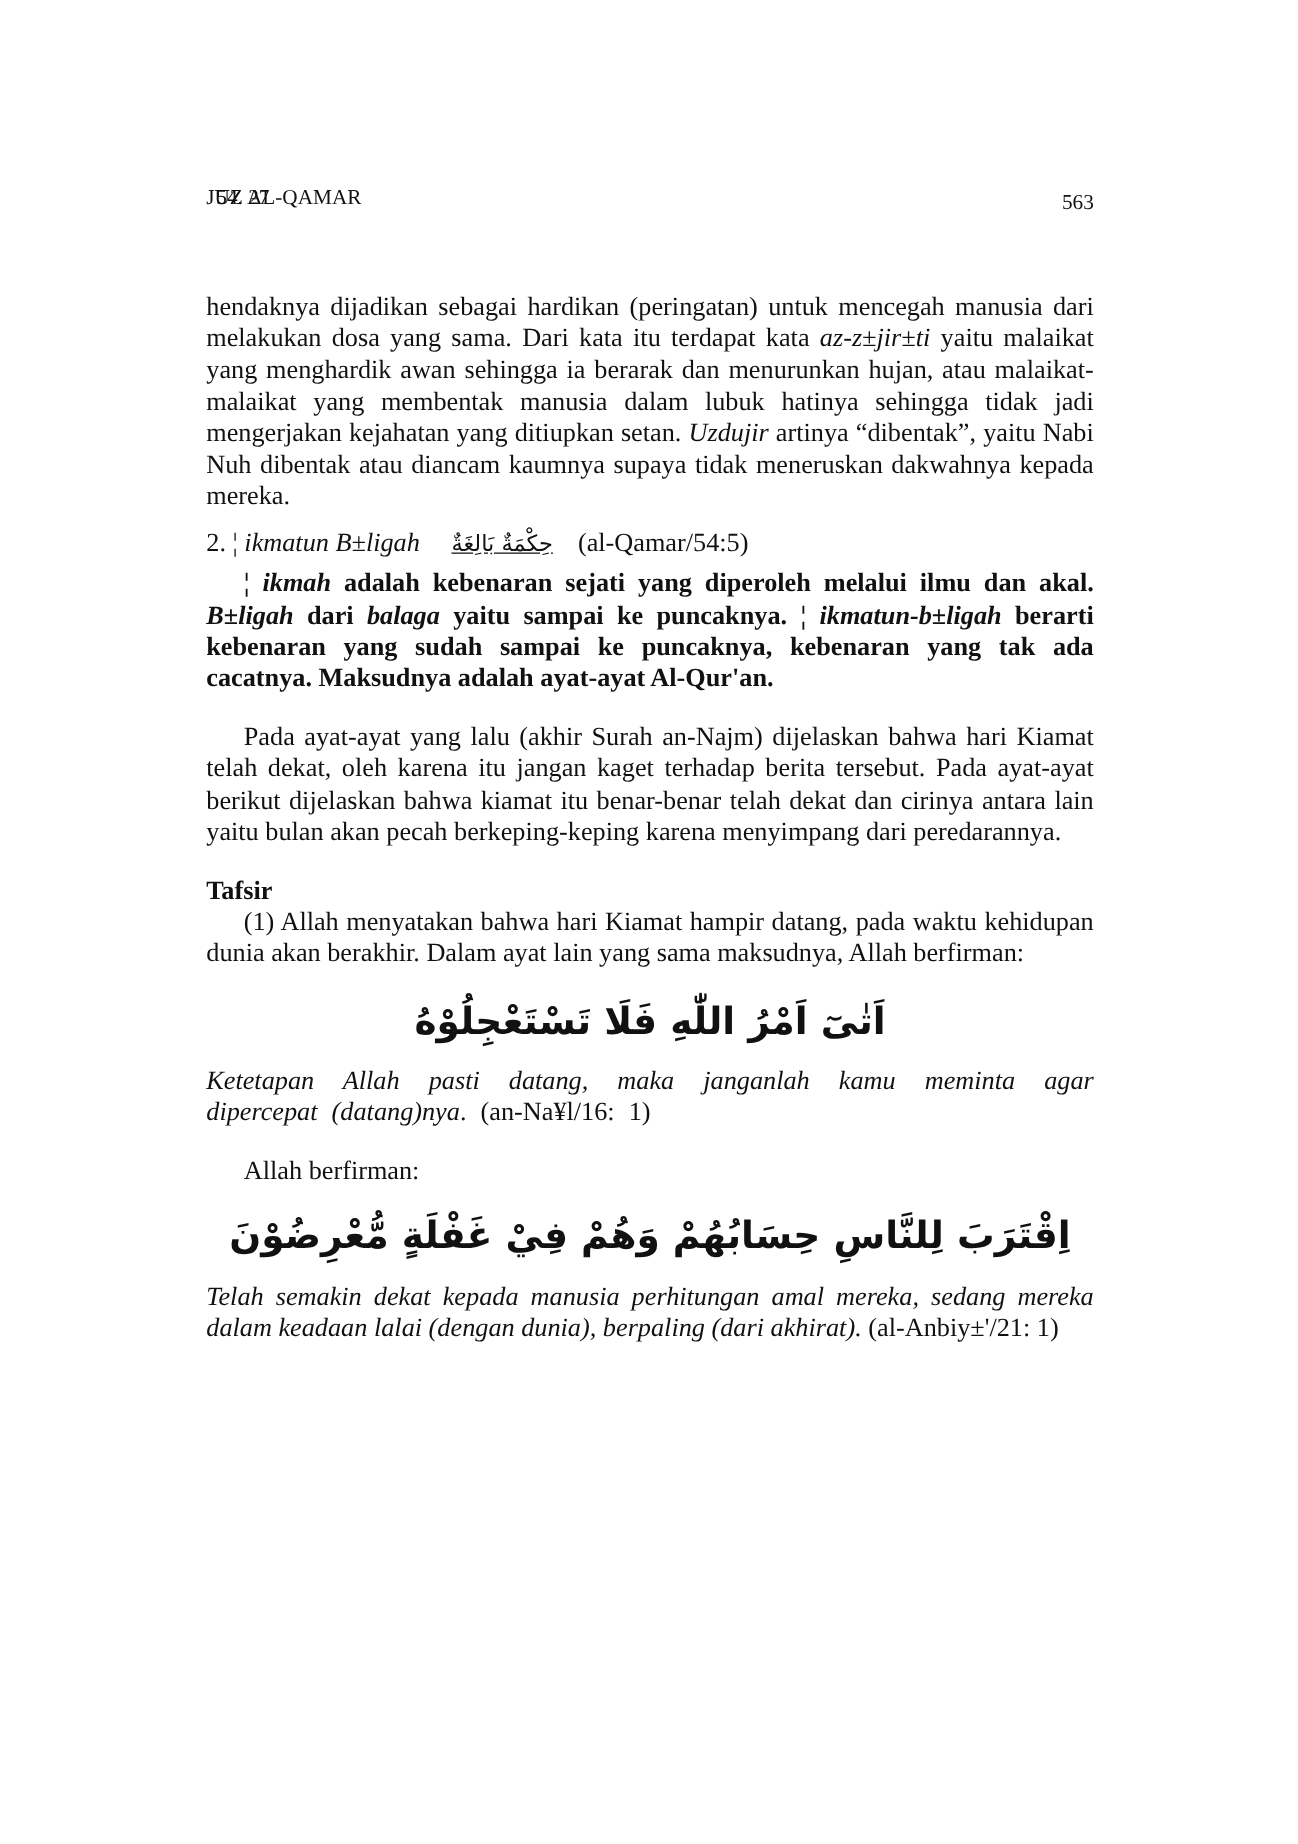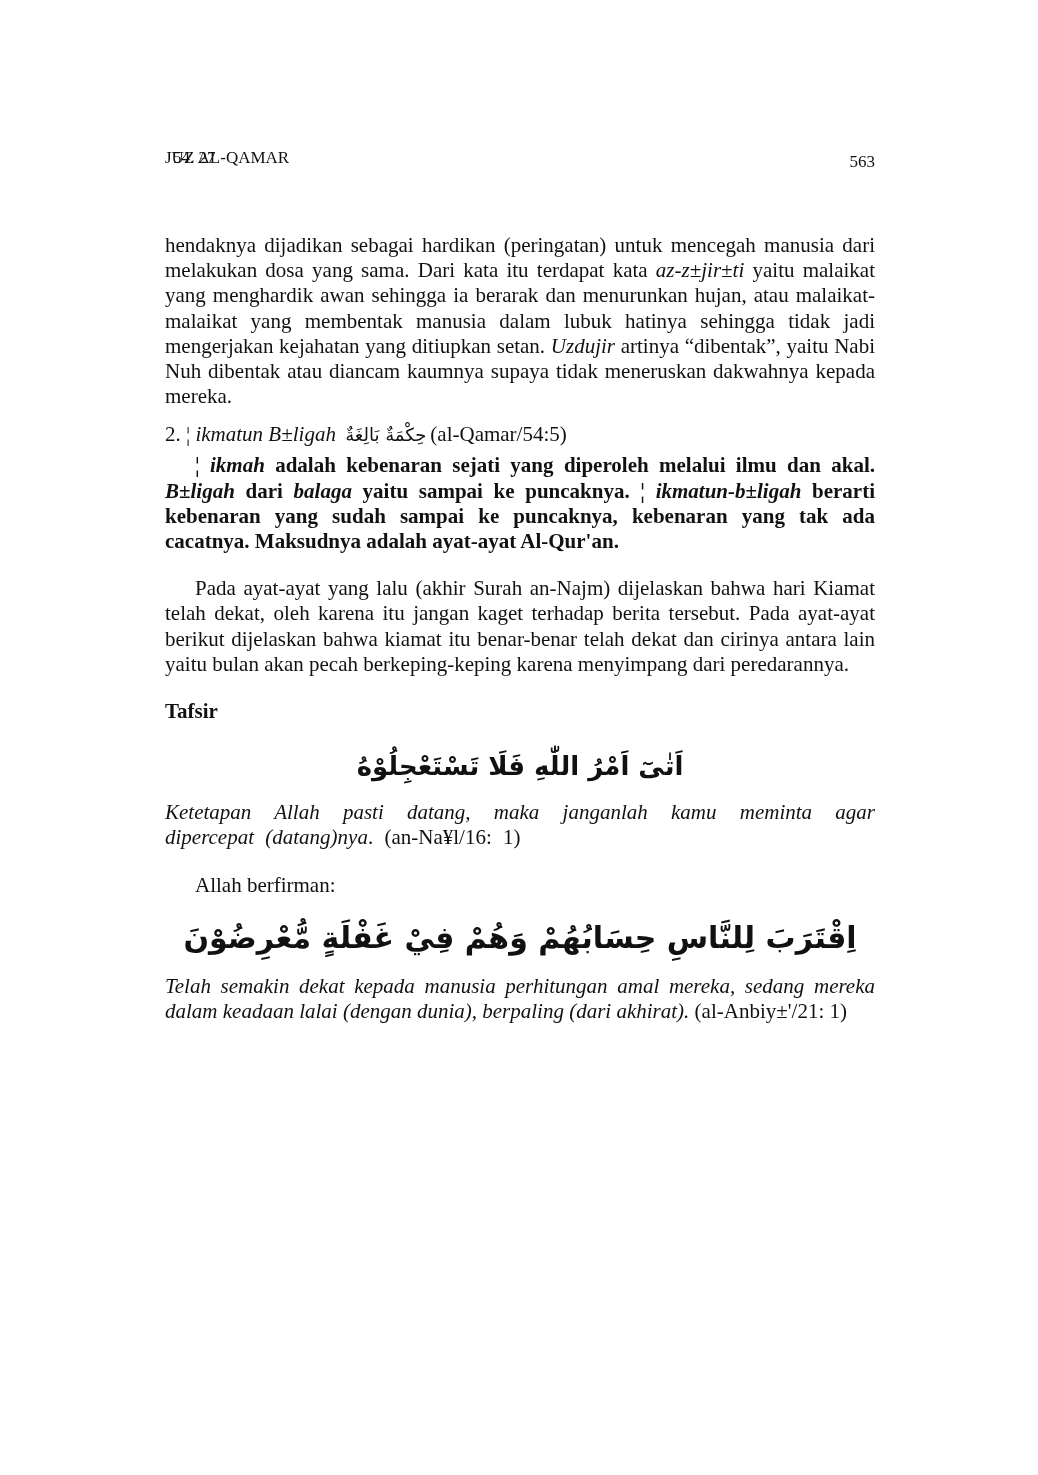--- a/index.html
+++ b/index.html
@@ -16,27 +16,27 @@
     .header .right { position: absolute; right: 0; top: 4px; }
     .content {
       position: absolute; top: 233px; left: 165px; width: 710px;
       font-size: 21px; line-height: 25.2px;
     }
     p { margin: 0; text-align: justify; }
     .indent { text-indent: 30px; }
     .heading { font-weight: bold; margin-top: 0; }
     .arabic-inline {
       font-family: "DejaVu Sans", sans-serif; font-size: 18px; direction: rtl; unicode-bidi: isolate;
-      display: inline-block; margin: 0 4px;
+      display: inline-block; margin: 0 20px; text-decoration: underline;
     }
     .arabic-block {
       font-family: "DejaVu Sans", sans-serif; direction: rtl; text-align: center;
       font-weight: bold;
     }
-    .ar1 { font-size: 26px; line-height: 60px; margin: 12px 0 4px 0; }
+    .ar1 { font-size: 30px; line-height: 60px; margin: 12px 0 4px 0; }
     .ar2 { font-size: 30px; line-height: 60px; margin: 10px 0 6px 0; }
     i { font-style: italic; }
     .gap-sm { height: 10px; }
     .gap-md { height: 22px; }
     .gap-lg { height: 25px; }
   </style>
 </head>
 <body>
 
 <div class="header">
@@ -55,20 +55,21 @@
 
   <p class="indent" style="margin-top:3px;font-weight:bold;"><span>¦ </span><i>ikmah</i><span> adalah kebenaran sejati yang diperoleh melalui ilmu dan akal. </span><i>B±ligah</i><span> dari </span><i>balaga</i><span> yaitu sampai ke puncaknya. ¦ </span><i>ikmatun-b±ligah</i><span> berarti kebenaran yang sudah sampai ke puncaknya, kebenaran yang tak ada cacatnya. Maksudnya adalah ayat-ayat Al-Qur'an.</span></p>
 
   <div class="gap-md"></div>
 
   <p class="indent">Pada ayat-ayat yang lalu (akhir Surah an-Najm) dijelaskan bahwa hari Kiamat telah dekat, oleh karena itu jangan kaget terhadap berita tersebut. Pada ayat-ayat berikut dijelaskan bahwa kiamat itu benar-benar telah dekat dan cirinya antara lain yaitu bulan akan pecah berkeping-keping karena menyimpang dari peredarannya.</p>
 
   <div class="gap-md"></div>
 
   <p class="heading">Tafsir</p>
+  <p class="indent">(1) Allah menyatakan bahwa hari Kiamat hampir datang, pada waktu kehidupan dunia akan berakhir. Dalam ayat lain yang sama maksudnya, Allah berfirman:</p>
 
   <div class="arabic-block ar1">اَتٰىٓ اَمْرُ اللّٰهِ فَلَا تَسْتَعْجِلُوْهُ</div>
 
   <p style="word-spacing:6px;"><i>Ketetapan Allah pasti datang, maka janganlah kamu meminta agar dipercepat (datang)nya</i><span>. (an-Na¥l/16: 1)</span></p>
 
   <div class="gap-md"></div>
 
   <p class="indent">Allah berfirman:</p>
 
   <div class="arabic-block ar2">اِقْتَرَبَ لِلنَّاسِ حِسَابُهُمْ وَهُمْ فِيْ غَفْلَةٍ مُّعْرِضُوْنَ</div>

